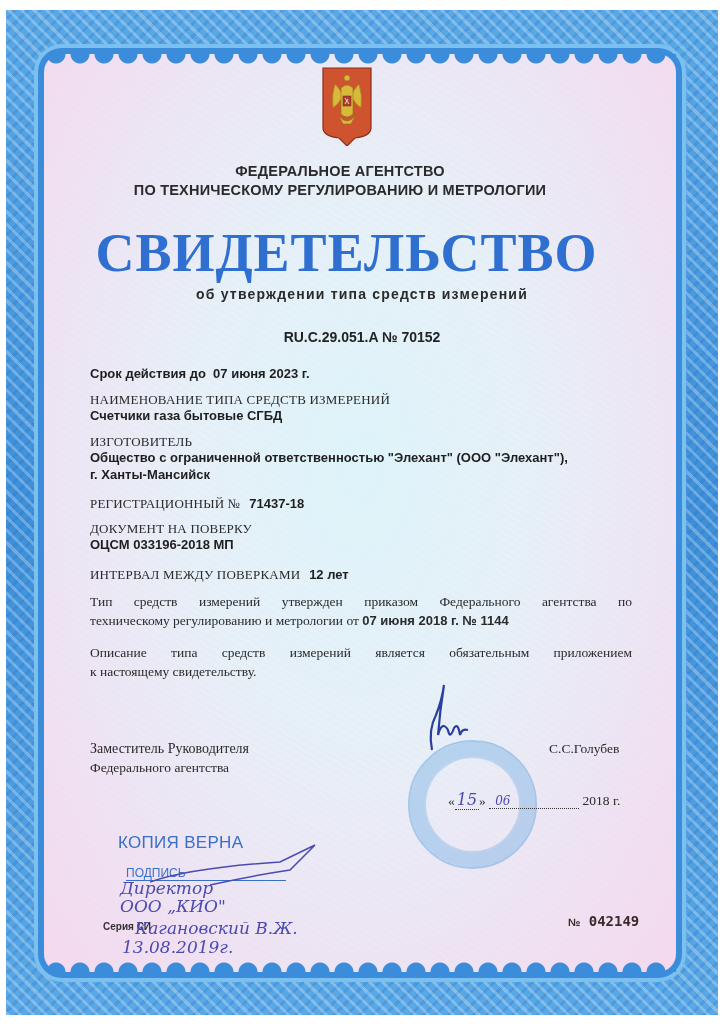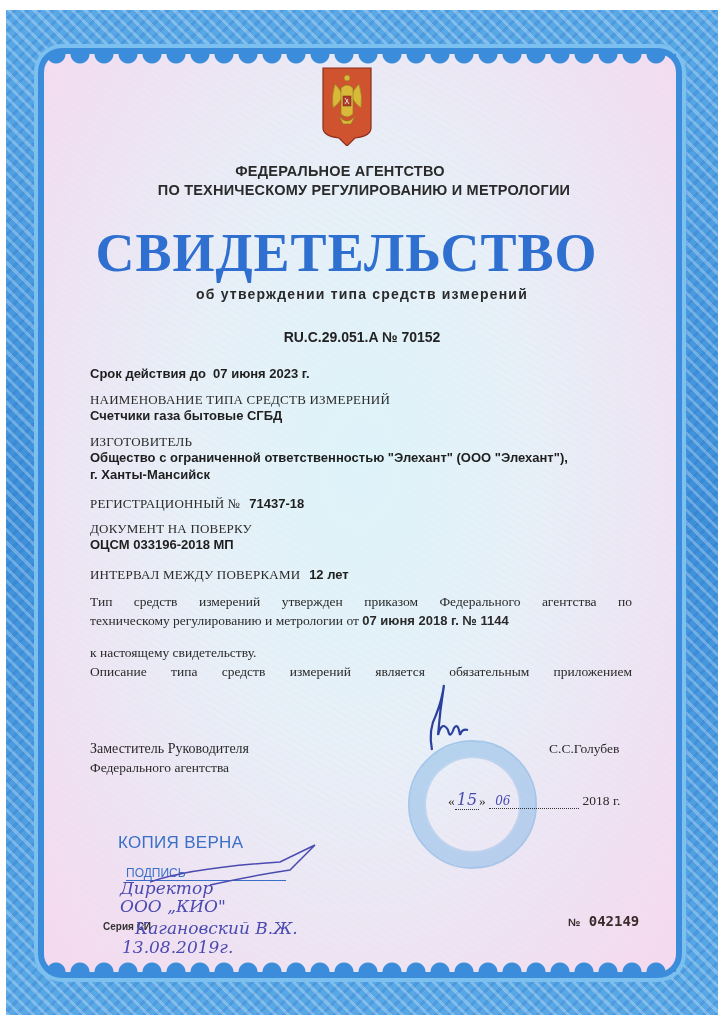--- a/index.html
+++ b/index.html
@@ -103,21 +103,21 @@
     <path d="M14 18 Q10 30 12 42 Q18 38 22 30 Q20 24 14 18 Z"></path>
     <path d="M38 18 Q42 30 40 42 Q34 38 30 30 Q32 24 38 18 Z"></path>
     <path d="M20 22 Q26 16 32 22 L32 48 Q26 54 20 48 Z"></path>
     <path d="M18 50 Q26 60 34 50 L30 58 L22 58 Z"></path>
   </g>
   <rect x="22" y="30" width="8" height="10" fill="#b23a2a" stroke="#6e2a1e" stroke-width="0.5"></rect>
   <path d="M24 32 L28 38 M24 38 L27 33" stroke="#dcdcdc" stroke-width="1"></path>
 </svg>
 
 <div class="txt agency" style="top:163px;">ФЕДЕРАЛЬНОЕ АГЕНТСТВО</div>
-<div class="txt agency" style="top:182px;padding-left:24px;">ПО ТЕХНИЧЕСКОМУ РЕГУЛИРОВАНИЮ И МЕТРОЛОГИИ</div>
+<div class="txt agency" style="top:182px;">ПО ТЕХНИЧЕСКОМУ РЕГУЛИРОВАНИЮ И МЕТРОЛОГИИ</div>
 
 <div class="txt title">СВИДЕТЕЛЬСТВО</div>
 <div class="txt subtitle">об утверждении типа средств измерений</div>
 <div class="txt regnum">RU.C.29.051.A  №  70152</div>
 
 <div class="txt bold" style="left:90px; top:366px;">
   <span>Срок действия до</span>&nbsp;
   <span>07 июня 2023 г.</span>
 </div>
 
@@ -143,22 +143,22 @@
 
 <div class="para" style="top:592px;">
   <div style="text-align-last: justify;">Тип средств измерений утвержден приказом Федерального агентства по</div>
   <div>
     <span>техническому регулированию и метрологии от</span>
     <b>07 июня 2018 г. № 1144</b>
   </div>
 </div>
 
 <div class="para" style="top:643px;">
+  <div style="text-align-last: justify;">Описание типа средств измерений является обязательным приложением</div>
   <div>к настоящему свидетельству.</div>
-  <div style="text-align-last: justify;">Описание типа средств измерений является обязательным приложением</div>
 </div>
 
 <div class="seal"></div>
 <svg style="position:absolute; left:420px; top:680px; width:70px; height:80px;" viewBox="0 0 70 80">
   <path d="M12 70 Q8 50 16 35 Q22 20 24 5 Q20 30 18 55 Q22 40 28 50 Q30 60 34 48 Q38 42 40 55 Q42 48 48 50" fill="none" stroke="#2a3f9e" stroke-width="2.2"></path>
 </svg>
 
 <div class="txt" style="left:90px; top:741px; font-family:'Liberation Serif',serif; font-size:14px; color:#2a2a2a;">Заместитель Руководителя</div>
 <div class="txt" style="left:90px; top:760px; font-family:'Liberation Serif',serif; font-size:13.5px; color:#2a2a2a;">Федерального агентства</div>
 <div class="txt" style="left:549px; top:741px; font-family:'Liberation Serif',serif; font-size:13.5px; color:#2a2a2a;">С.С.Голубев</div>

